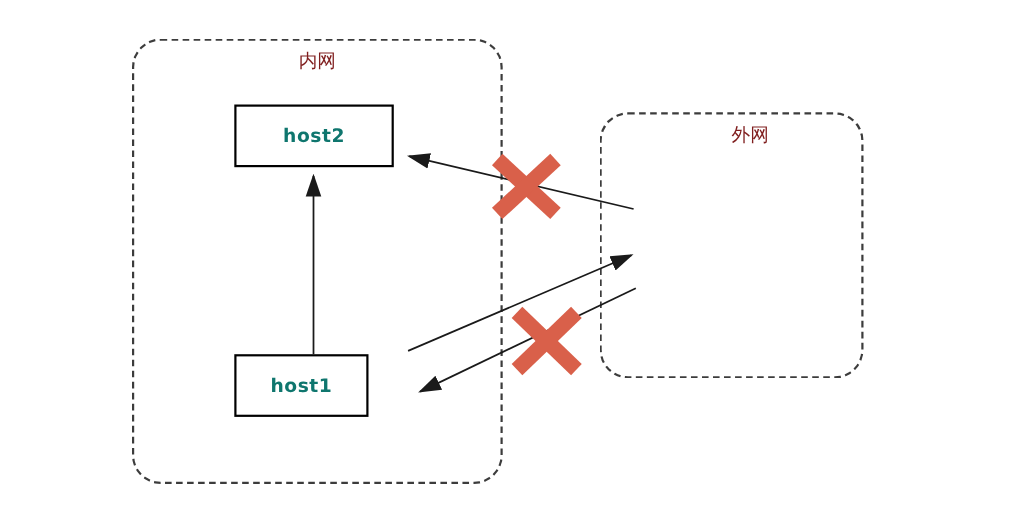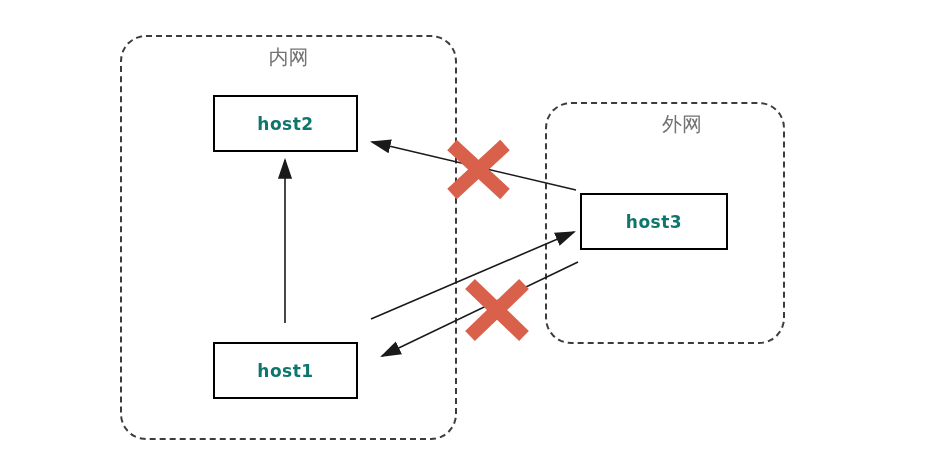--- a/index.html
+++ b/index.html
@@ -31,22 +31,22 @@
     left: 545px;
     top: 102px;
     width: 236px;
     height: 238px;
   }
   .group-label {
     position: absolute;
     top: 7px;
     left: 50%;
     transform: translateX(-50%);
-    font-size: 20px;
-    color: #737373;
+    font-size: 17px;
+    color: #7f1d1d;
     white-space: nowrap;
     background: #ffffff;
     padding: 0 4px;
   }
   .group--extranet .group-label {
     left: calc(50% + 17px);
   }
   .node {
     position: absolute;
     box-sizing: border-box;
@@ -54,21 +54,21 @@
     background: #ffffff;
     display: flex;
     align-items: center;
     justify-content: center;
     font-weight: bold;
     font-size: 17px;
     color: #0f766e;
     letter-spacing: 0.5px;
   }
   .node--host2 { left: 213px; top: 95px;  width: 145px; height: 57px; }
-  .node--host1 { left: 213px; top: 342px; width: 145px; height: 57px; }
+  .node--host1 { left: 213px; top: 322px; width: 122px; height: 57px; }
   .node--host3 { left: 580px; top: 193px; width: 148px; height: 57px; }
   svg.edges {
     position: absolute;
     left: 0;
     top: 0;
     width: 933px;
     height: 474px;
     pointer-events: none;
   }
 </style>
@@ -112,17 +112,14 @@
   </svg>
 
   <div class="node node--host2">
     <span>host2</span>
   </div>
 
   <div class="node node--host1">
     <span>host1</span>
   </div>
 
-  <div class="node node--host3">
-    <span>host3</span>
-  </div>
 
 </div>
 
 </body></html>

